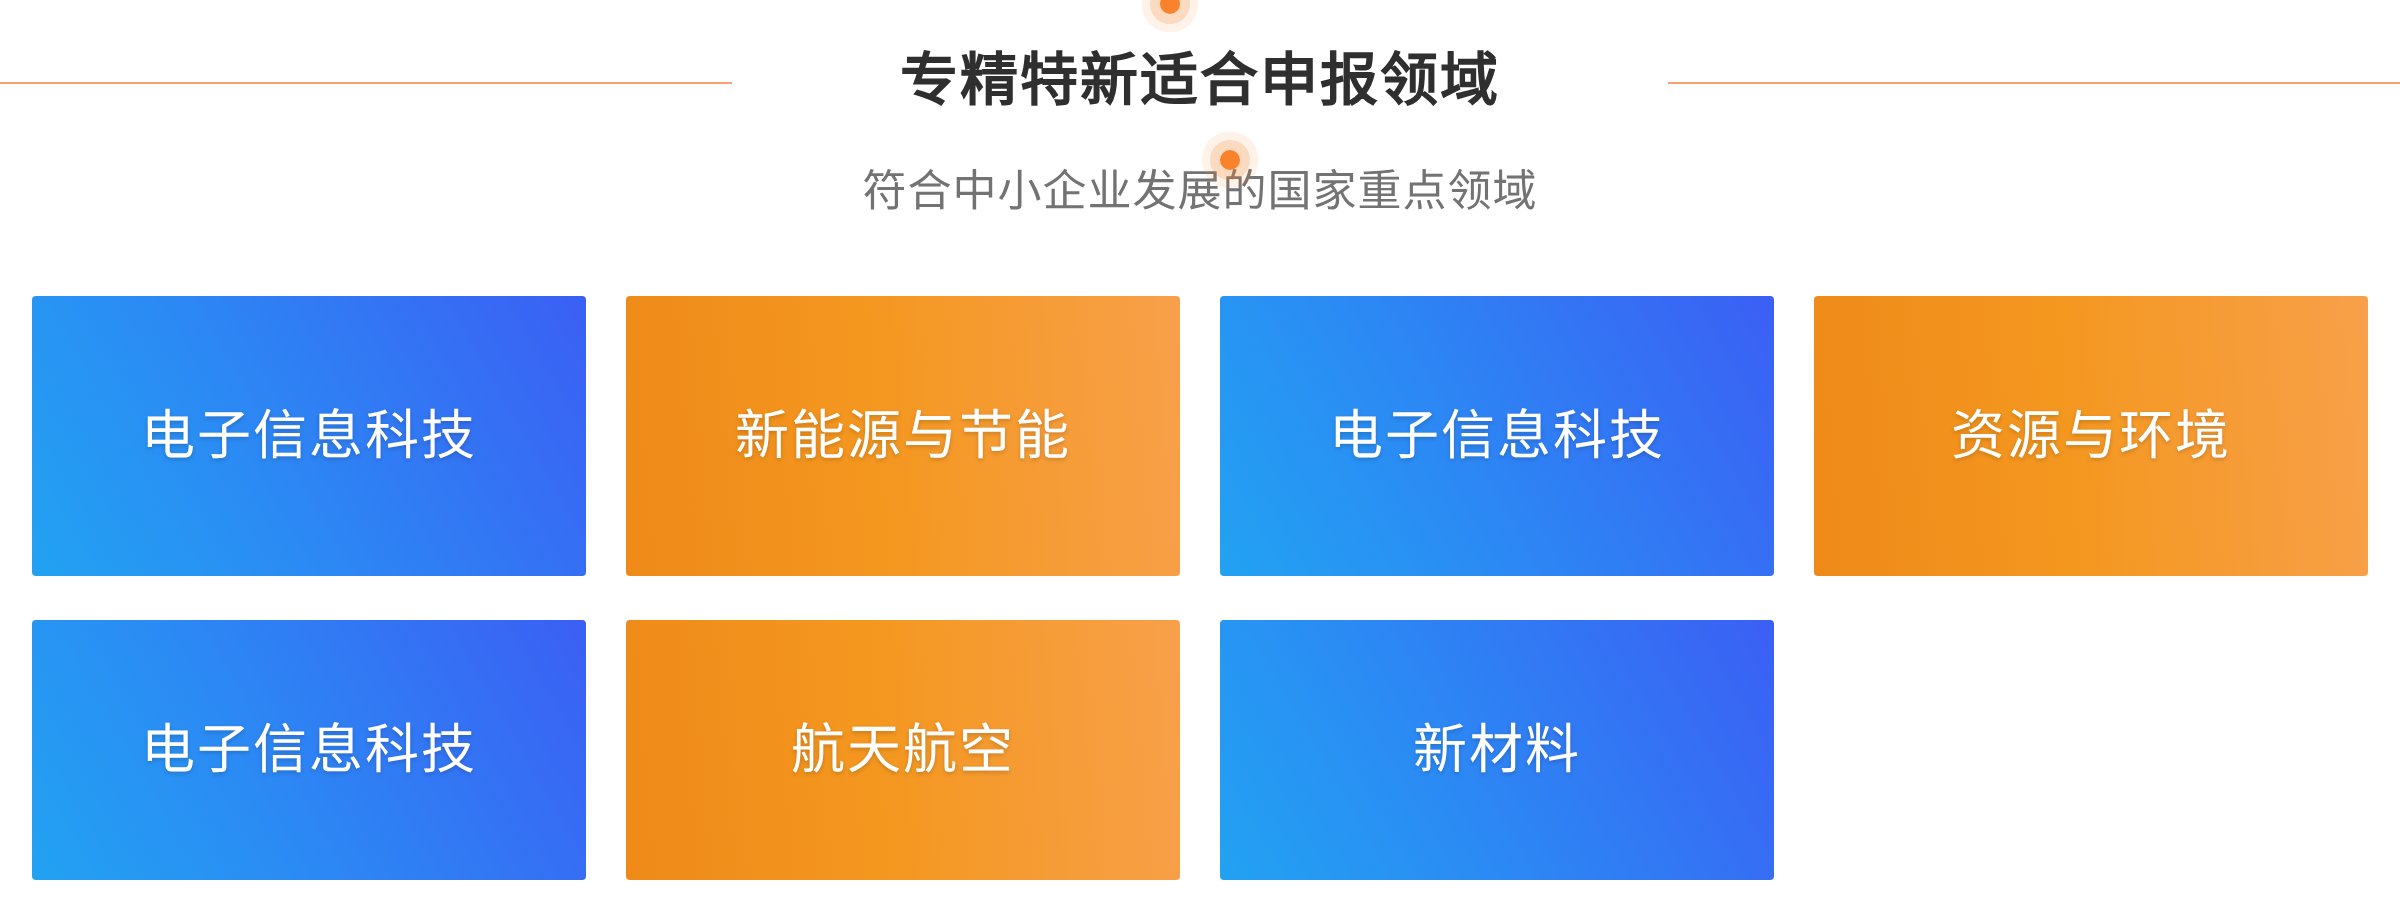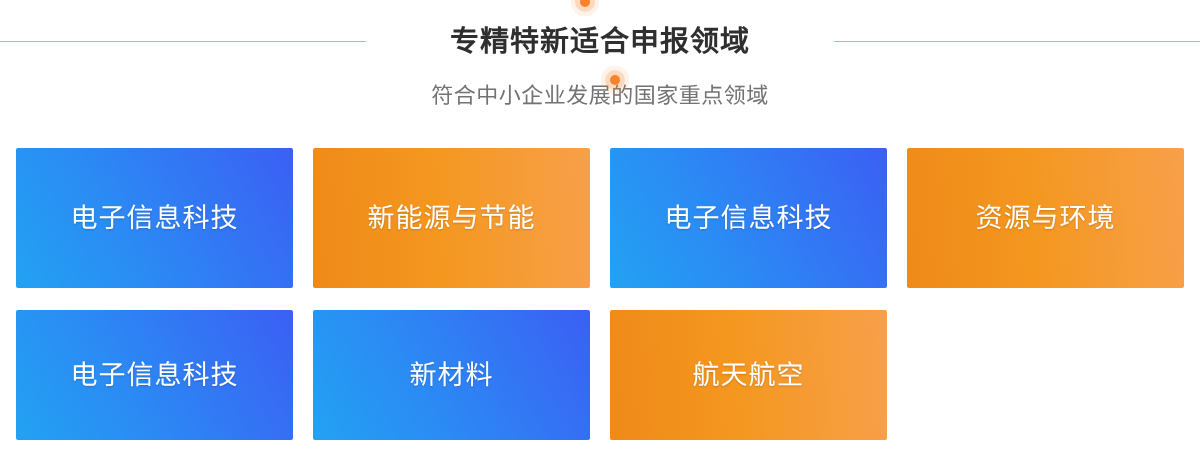--- a/index.html
+++ b/index.html
@@ -157,22 +157,22 @@
 
     <div class="card orange">
       <span class="card-label">资源与环境</span>
     </div>
 
 
     <div class="card blue">
       <span class="card-label">电子信息科技</span>
     </div>
 
+    <div class="card orange">
+      <span class="card-label">航天航空</span>
+    </div>
+
     <div class="card blue">
       <span class="card-label">新材料</span>
-    </div>
-
-    <div class="card orange">
-      <span class="card-label">航天航空</span>
     </div>
 
   </div>
 </div>
 
 </body></html>

